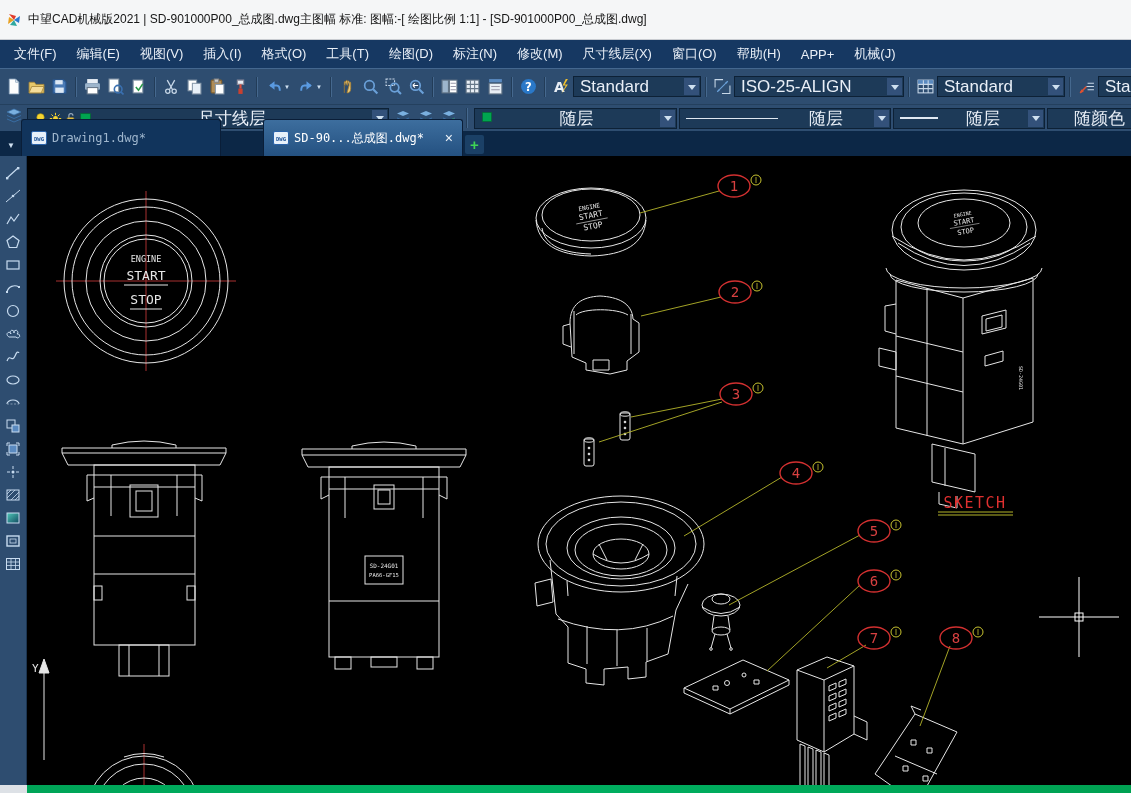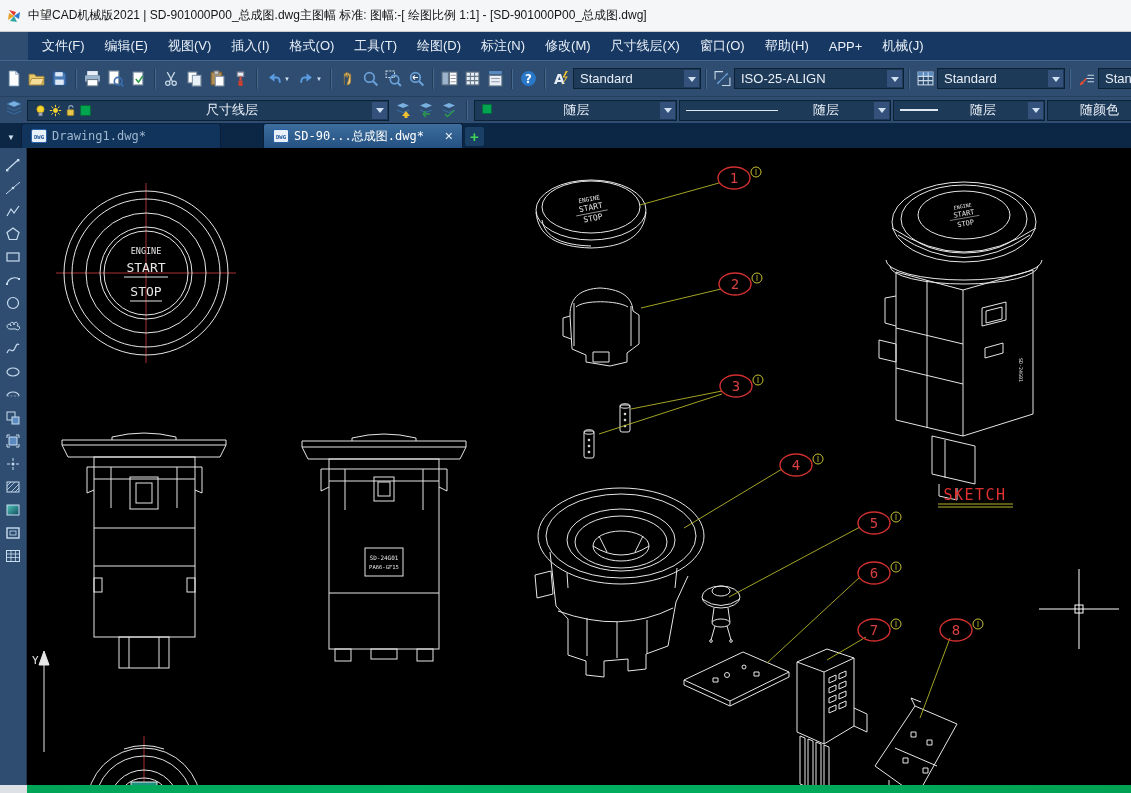--- a/index.html
+++ b/index.html
@@ -1,44 +1,44 @@
 <!DOCTYPE html>
 <html><head>
 <meta charset="utf-8">
 <style>
   *{margin:0;padding:0;box-sizing:border-box;}
   html,body{width:1131px;height:793px;overflow:hidden;background:#000;font-family:"Liberation Sans",sans-serif;}
   .app{position:relative;width:1131px;height:793px;display:flex;flex-direction:column;background:#2e4d70;}
 
-  .titlebar{height:32px;background:#f5f6f7;display:flex;align-items:center;gap:6px;padding:0 6px;border-bottom:1px solid #c9ccd1;flex:none;}
+  .titlebar{height:40px;background:#f5f6f7;display:flex;align-items:center;gap:6px;padding:0 6px;border-bottom:1px solid #c9ccd1;flex:none;}
   .title-text{font-size:12px;color:#151515;white-space:nowrap;}
 
-  .menubar{height:28px;background:#16386 2;background:#163862;display:flex;align-items:stretch;padding-left:4px;flex:none;margin-left:28px;}
+  .menubar{height:28px;background:#16386 2;background:#163862;display:flex;align-items:stretch;padding-left:4px;flex:none;}
   .menu-item{color:#e9eff7;font-size:13px;display:flex;align-items:center;padding:0 10px;cursor:default;white-space:nowrap;}
 
   .toolbar1{height:36px;background:#2e4d70;border-top:1px solid #44678f;display:flex;align-items:center;padding:0 2px;flex:none;overflow:hidden;}
   .toolbar2{height:27px;background:#2e4d70;border-top:1px solid #24405e;display:flex;align-items:center;gap:2px;padding:0 2px;flex:none;overflow:hidden;text-align:center;}
   .tb-icons{display:flex;align-items:center;}
   .tb-combos{display:flex;align-items:center;flex:1;}
   .tbtn{width:23px;height:23px;display:flex;align-items:center;justify-content:center;flex:none;border-radius:2px;}
   .tbtn.wide{width:32px;gap:1px;}
   .mini-dd{font-size:6px;color:#cfe0f0;}
   .sep{width:2px;height:20px;border-left:1px solid #223c58;border-right:1px solid #45688e;margin:0 4px;flex:none;}
   .combo{height:21px;background:#1d3a58;border:1px solid #0d2136;display:flex;align-items:center;padding:0 1px 0 6px;gap:5px;flex:none;}
-  .combo-val{color:#e9eff7;font-size:13px;white-space:nowrap;overflow:hidden;flex:1;}
+  .combo-val{color:#e9eff7;font-size:17px;white-space:nowrap;overflow:hidden;flex:1;}
   .combo-arrow{width:15px;height:17px;background:#33517a;display:flex;align-items:center;justify-content:center;flex:none;}
   .combo-arrow::after{content:"";border:4px solid transparent;border-top:5px solid #cfe0f0;margin-top:5px;}
   .state-icons{display:flex;align-items:center;gap:2px;}
   .grp{display:flex;align-items:center;}
   .lt-line{display:inline-block;width:92px;border-top:1.5px solid #dfe8f2;}
   .lw-line{display:inline-block;width:38px;border-top:2.5px solid #dfe8f2;}
 
   .tabbar{height:25px;background:#0c2746;display:flex;align-items:flex-end;padding-left:3px;gap:2px;flex:none;}
   .tab-menu-btn{width:16px;height:22px;display:flex;align-items:center;justify-content:center;color:#cfe0f0;font-size:8px;}
-  .tab{height:25px;display:flex;align-items:center;gap:5px;padding:0 9px;background:#11345c;border:1px solid #0a1e38;border-bottom:none;border-radius:3px 3px 0 0;color:#9fb6cd;font-size:12px;max-width:240px;min-width:200px;}
+  .tab{height:37px;display:flex;align-items:center;gap:5px;padding:0 9px;background:#11345c;border:1px solid #0a1e38;border-bottom:none;border-radius:3px 3px 0 0;color:#9fb6cd;font-size:12px;max-width:240px;min-width:200px;}
   .tab.active{background:linear-gradient(#3d6e9e,#245181);color:#fff;margin-left:40px;}
   .tab-label{font-family:"DejaVu Sans Mono",monospace;font-size:12px;white-space:nowrap;overflow:hidden;flex:1;}
   .tab-close{color:#eef4fa;font-size:14px;line-height:1;margin-left:2px;}
   .newtab-btn{width:19px;height:19px;margin-bottom:2px;background:#1b4066;border-radius:2px;display:flex;align-items:center;justify-content:center;color:#3fd455;font-size:15px;font-weight:bold;line-height:1;}
 
   .workarea{flex:1;display:flex;min-height:0;}
   .lefttoolbar{width:27px;background:#2e4d70;border-right:1px solid #1c3551;display:flex;flex-direction:column;align-items:center;padding-top:6px;gap:1px;flex:none;}
   .ltbtn{width:23px;height:22px;display:flex;align-items:center;justify-content:center;flex:none;}
   .canvas{flex:1;background:#000;position:relative;overflow:hidden;}
   .canvas svg{position:absolute;left:0;top:0;}

